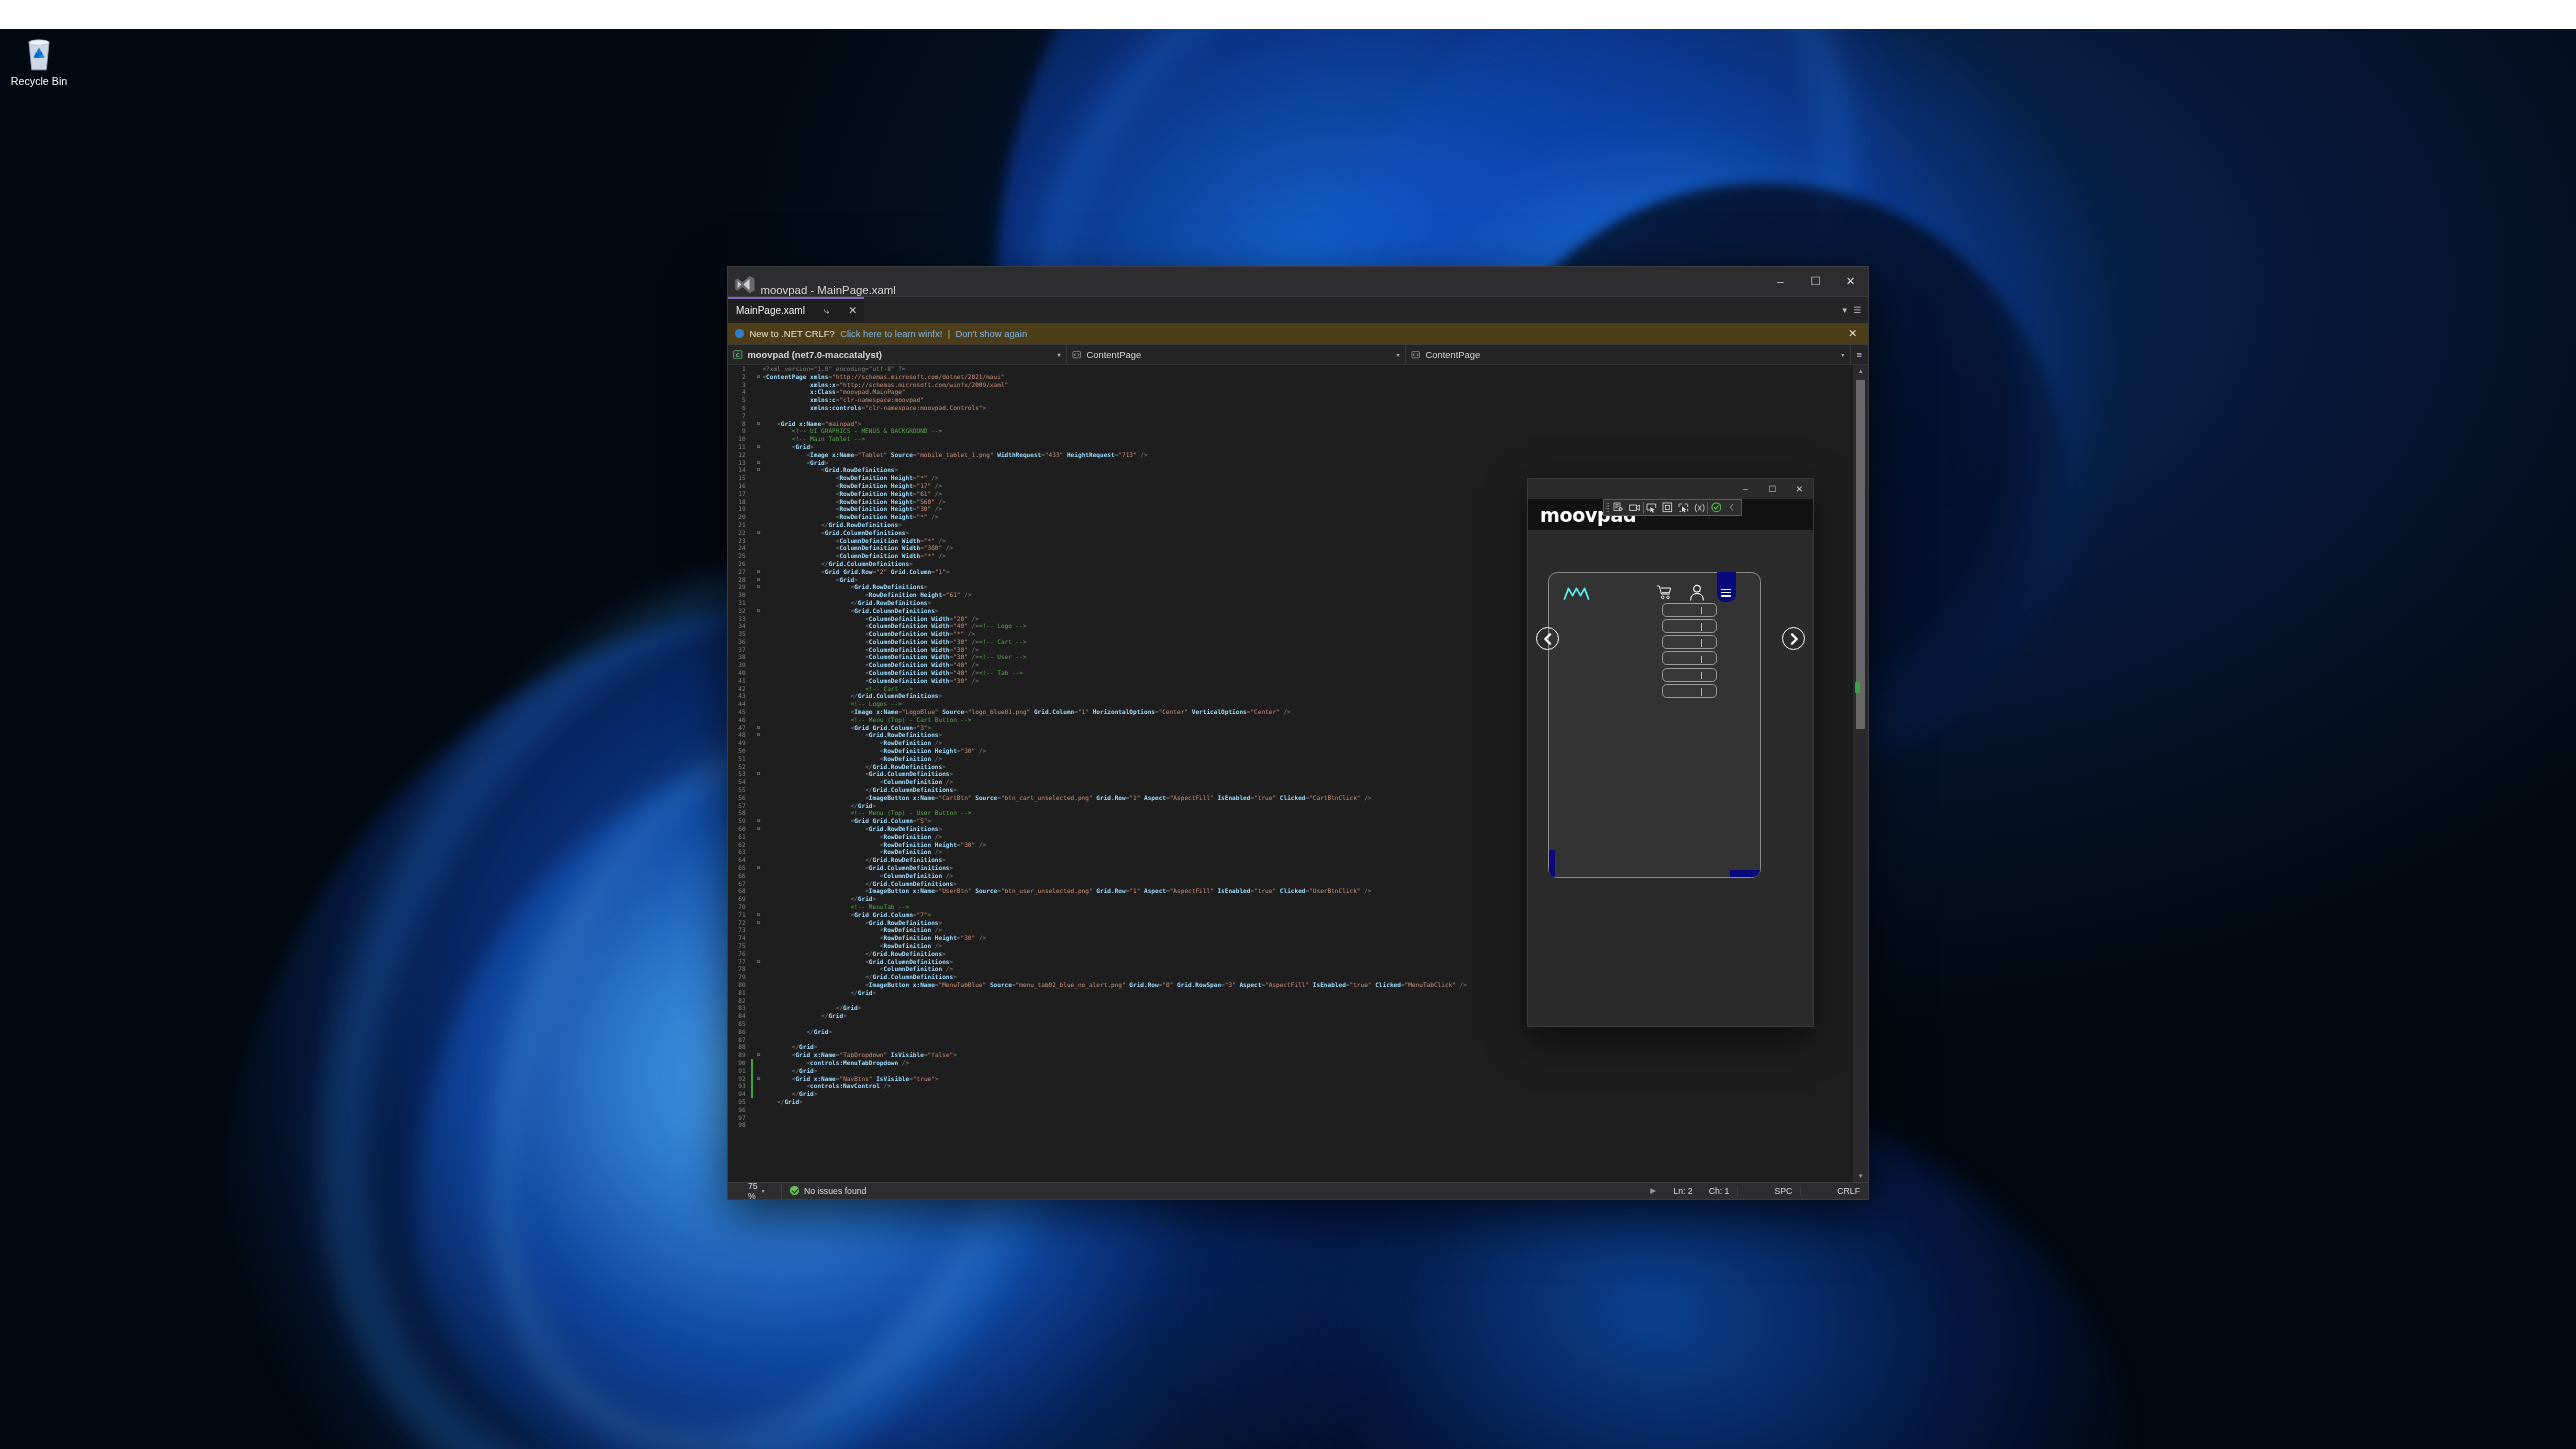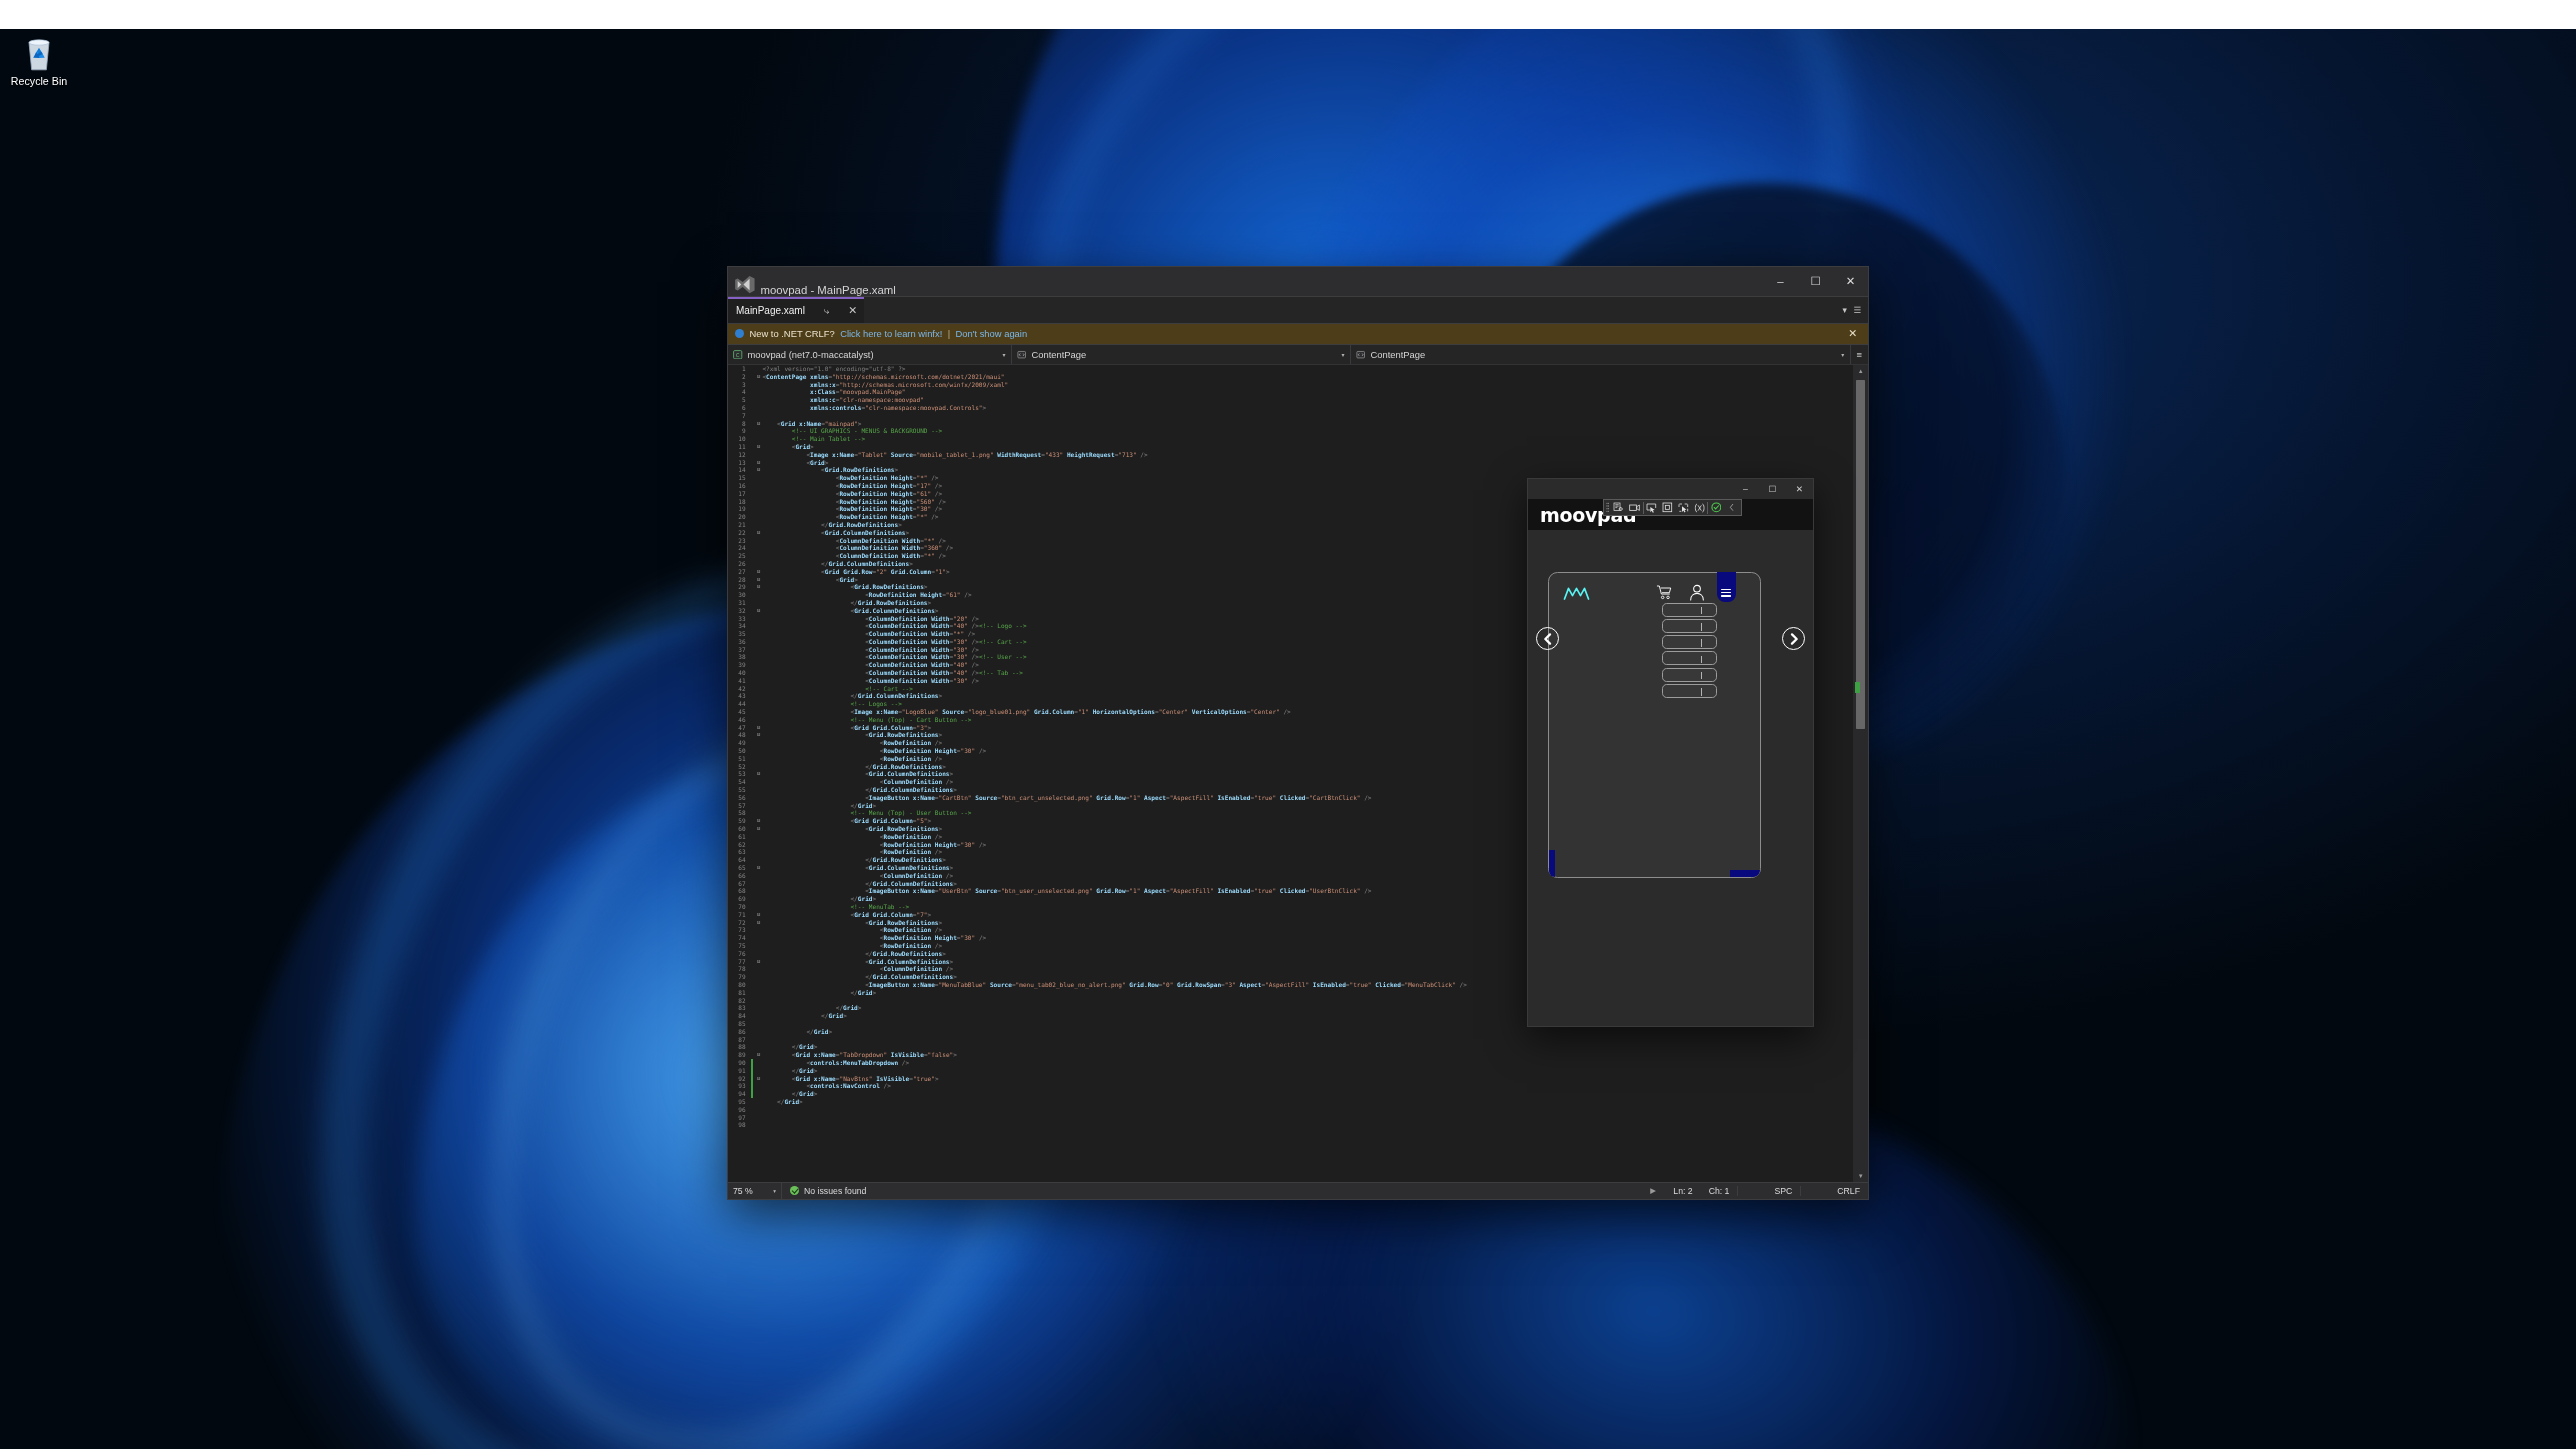--- a/index.html
+++ b/index.html
@@ -166,21 +166,21 @@
     border-bottom: 0.7px solid #333336;
     font-size: 9.4px; color: #d6d6d6;
   }
   .nav-combo {
     display: flex; align-items: center; gap: 4.7px;
     padding: 0 5.4px;
     border-right: 0.7px solid #3a3a3d;
     cursor: default;
   }
   .nav-combo .cb-arrow { margin-left: auto; color:#b0b0b0; font-size: 6px; }
-  .nav-combo.c1 { width: 284px; }
+  .nav-combo.c1 { width: 339px; font-weight: bold; }
   .nav-combo.c2 { width: 339px; }
   .nav-combo.c3 { flex: 1 1 auto; }
   .nav-ic {
     width: 9.4px; height: 9.4px; flex:0 0 auto;
     display:inline-block;
   }
   .navbar-tool { width: 17.4px; display:flex; align-items:center; justify-content:center; color:#bdbdbd; }
 
   
   .vs-editor {
@@ -239,21 +239,21 @@
 
   
   .vs-status {
     height: 17.4px; flex: 0 0 17.4px;
     background: #2d2d30;
     border-top: 0.7px solid #3d3d40;
     display:flex; align-items:center; font-size:8.7px; color:#dcdcdc;
   }
   .zoom-box {
     width:54px; height:100%; display:flex; align-items:center;
-    padding: 0 5px; gap:4px; border-right:0.7px solid #3d3d40;
+    padding: 0 20px; gap:4px; border-right:0.7px solid #3d3d40;
   }
   .zoom-box .za { margin-left:auto; font-size:5.4px; color:#b8b8b8; }
   .status-issues { display:flex; align-items:center; gap:4.7px; padding-left:8px; }
   .ok-check {
     width:9.4px; height:9.4px; border-radius:50%;
     background:#6bbf59; position:relative; flex:0 0 auto;
   }
   .ok-check::after {
     content:""; position:absolute; left:2.7px; top:1.3px;
     width:2.7px; height:5.4px; border:solid #14380f; border-width:0 1.3px 1.3px 0;

